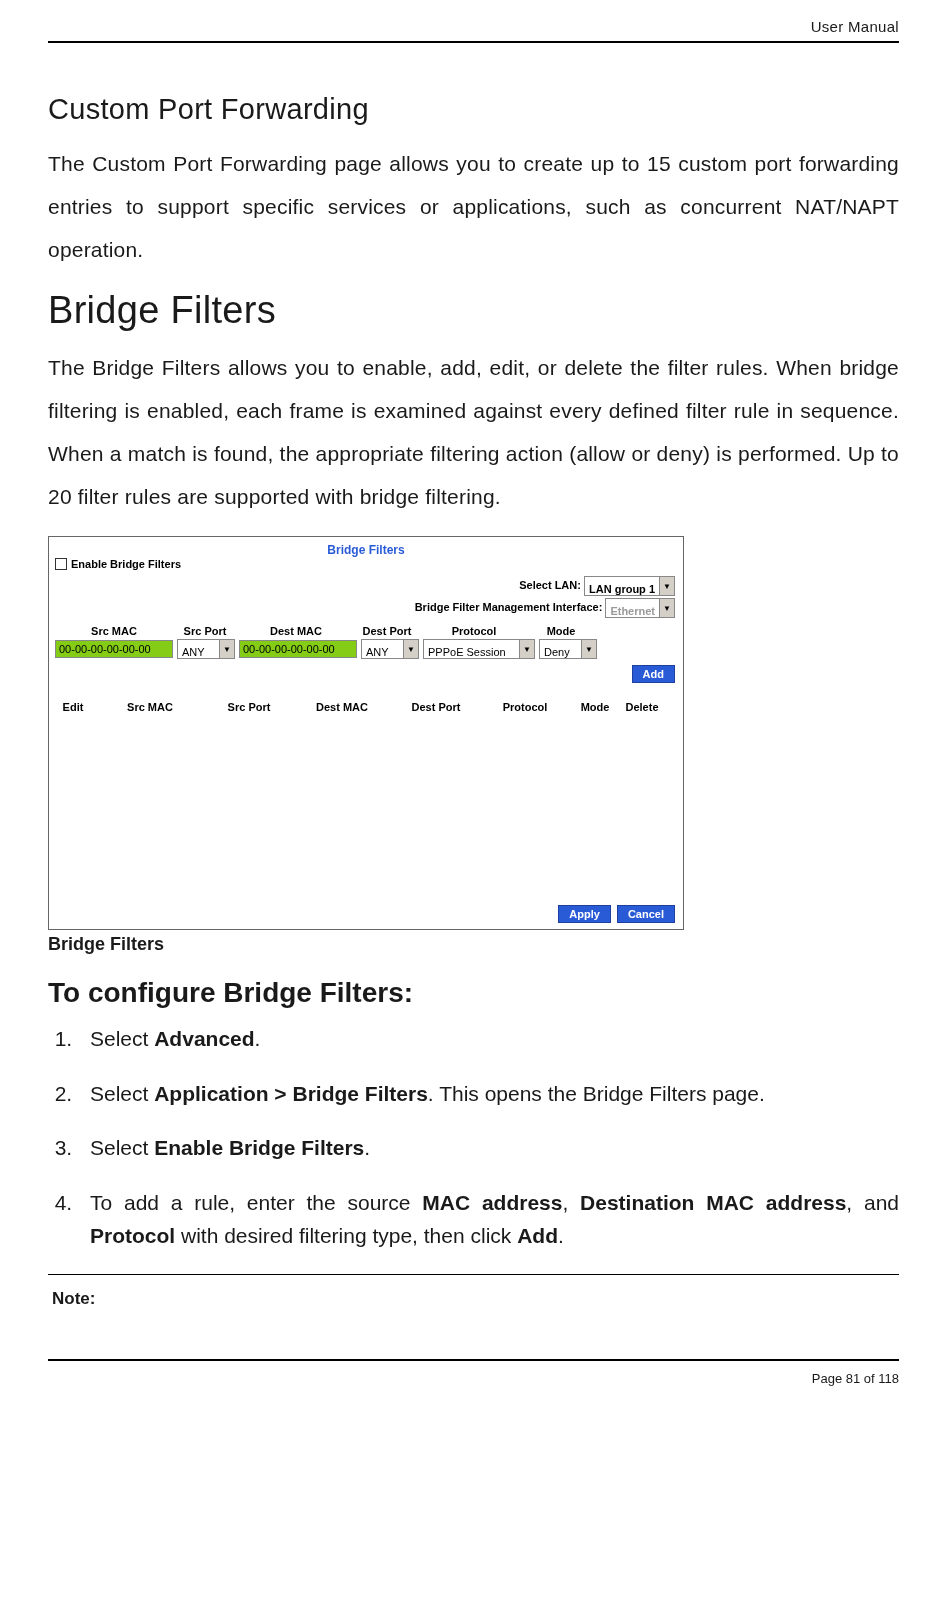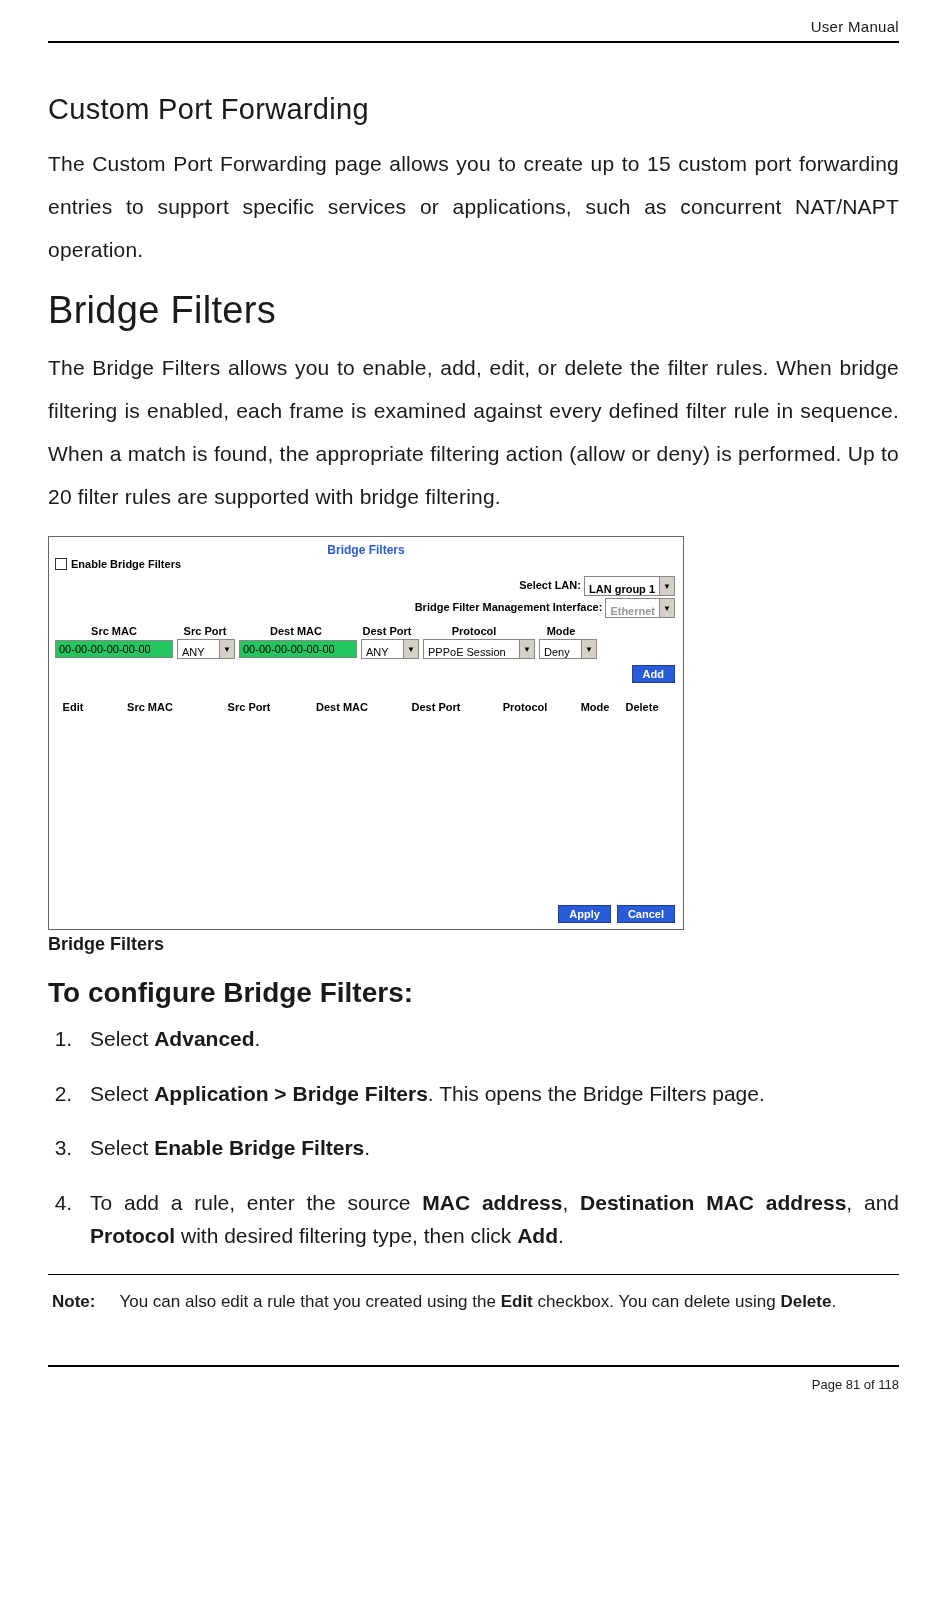--- a/index.html
+++ b/index.html
@@ -104,21 +104,21 @@
   .ss-select .arrow {
     width: 14px; height: 100%;
     background: #d4d0c8;
     border-left: 1px solid #888;
     display:flex; align-items:center; justify-content:center;
     font-size: 8px;
     color:#000;
   }
   .ss-input {
     border: 1px solid #888;
-    background: #22c55e;
+    background: #84cc16;
     height: 18px;
     font-size: 11px;
     padding: 0 3px;
     box-sizing: border-box;
   }
   .ss-table {
     margin-top: 6px;
     padding: 0 6px;
   }
   .ss-row {
@@ -320,21 +320,18 @@
       <span>Select </span><span class="b">Enable Bridge Filters</span><span>.</span>
     </li>
     <li style="text-align:justify; text-align-last:left;">
       <span>To add a rule, enter the source </span><span class="b">MAC address</span><span>, </span><span class="b">Destination MAC address</span><span>, and </span><span class="b">Protocol</span><span> with desired filtering type, then click </span><span class="b">Add</span><span>.</span>
     </li>
   </ol>
 
   <div class="note-rule-top"></div>
   <div class="note-row">
     <div class="nlabel">Note:</div>
-    <div class="ntext">
-      <span>You can also edit a rule that you created using the </span><span class="b">Edit</span><span> checkbox. You can delete using </span><span class="b">Delete</span><span>.</span>
-    </div>
   </div>
 
   <div class="bottom-rule"></div>
   <div class="footer">Page 81 of 118</div>
 
 </div>
 
 </body></html>

